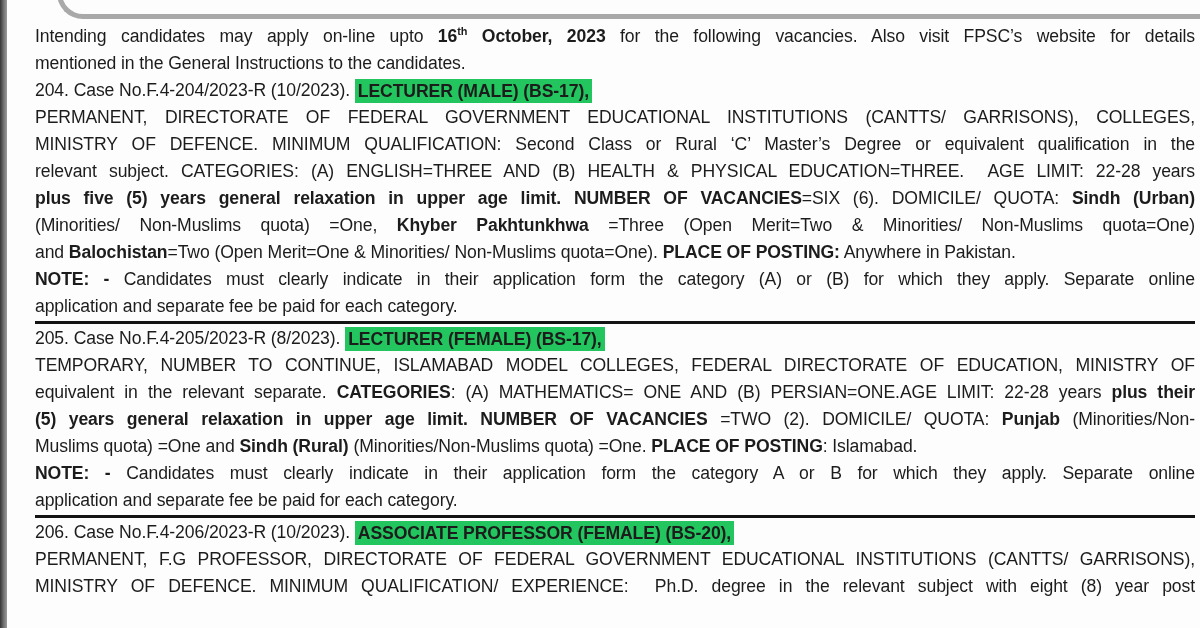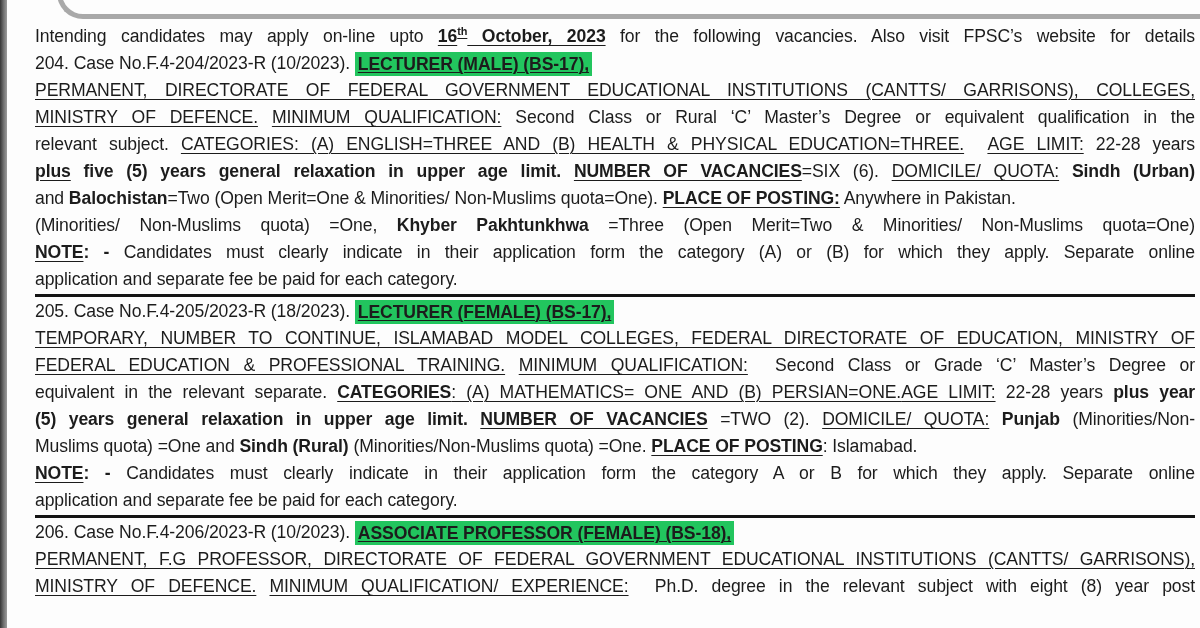--- a/index.html
+++ b/index.html
@@ -27,54 +27,54 @@
     position: absolute; left: 0; top: 0; right: 0;
     padding: 23px 5px 0 35px;
     font-size: 17.6px;
     line-height: 27px;
     letter-spacing: -0.1px;
   }
   .line { height: 27px; white-space: nowrap; }
   .line.just { text-align: justify; text-align-last: justify; white-space: normal; height: 27px; overflow: hidden; }
   .line.left { text-align: left; }
   .b { font-weight: 700; }
-  .u { text-decoration: underline; text-underline-offset: 2.5px; text-decoration-thickness: 1.4px; }
+  .u { text-underline-offset: 2.5px; text-decoration-thickness: 1.4px; }
   .hl { background: #22c55e; padding: 1.5px 3px 2.5px 3px; }
   sup { font-size: 62%; line-height: 0; vertical-align: super; }
   .divider { border-top: 3px solid #141414; margin: 1px 0; height: 0; }
 </style>
 </head>
 <body>
 
 <div class="left-edge-bar"></div>
 <div class="top-rounded-border"></div>
 
 <div class="doc">
     <div>
       <div class="line just"><span>Intending candidates may apply on-line upto </span><span class="b u">16</span><sup class="b u">th</sup><span class="b u"> October, 2023</span><span> for the following vacancies. Also visit FPSC’s website for details</span></div>
+      <div class="line left"><span>mentioned in the General Instructions to the candidates.</span></div>
       <div class="line left"><span>204. Case No.F.4-204/2023-R (10/2023). </span><span class="b u hl">LECTURER (MALE) (BS-17),</span></div>
       <div class="line just"><span class="u">PERMANENT, DIRECTORATE OF FEDERAL GOVERNMENT EDUCATIONAL INSTITUTIONS (CANTTS/ GARRISONS), COLLEGES,</span></div>
       <div class="line just"><span class="u">MINISTRY OF DEFENCE.</span><span> </span><span class="u">MINIMUM QUALIFICATION:</span><span> Second Class or Rural ‘C’ Master’s Degree or equivalent qualification in the</span></div>
       <div class="line just"><span>relevant subject. </span><span class="u">CATEGORIES: (A) ENGLISH=THREE AND (B) HEALTH &amp; PHYSICAL EDUCATION=THREE.</span><span>&nbsp; </span><span class="u">AGE LIMIT:</span><span> 22-28 years</span></div>
       <div class="line just"><span class="b u">plus</span><span class="b"> five (5) years general relaxation in upper age limit.</span><span> </span><span class="b u">NUMBER OF VACANCIES</span><span>=SIX (6). </span><span class="u">DOMICILE/ QUOTA:</span><span> </span><span class="b">Sindh (Urban)</span></div>
+      <div class="line just"><span>(Minorities/ Non-Muslims quota) =One, </span><span class="b">Khyber Pakhtunkhwa</span><span> =Three (Open Merit=Two &amp; Minorities/ Non-Muslims quota=One)</span></div>
       <div class="line left"><span>and </span><span class="b">Balochistan</span><span>=Two (Open Merit=One &amp; Minorities/ Non-Muslims quota=One). </span><span class="b u">PLACE OF POSTING:</span><span> Anywhere in Pakistan.</span></div>
-      <div class="line just"><span>(Minorities/ Non-Muslims quota) =One, </span><span class="b">Khyber Pakhtunkhwa</span><span> =Three (Open Merit=Two &amp; Minorities/ Non-Muslims quota=One)</span></div>
       <div class="line just"><span class="b u">NOTE</span><span class="b">: -</span><span> Candidates must clearly indicate in their application form the category (A) or (B) for which they apply. Separate online</span></div>
       <div class="line left"><span>application and separate fee be paid for each category.</span></div>
     </div>
     <div class="divider"></div>
     <div>
-      <div class="line left"><span>205. Case No.F.4-205/2023-R (18/2023). </span><span class="b u hl">LECTURER (FEMALE) (BS-17),</span></div>
+      <div class="line left"><span>205. Case No.F.4-205/2023-R (8/2023). </span><span class="b u hl">LECTURER (FEMALE) (BS-17),</span></div>
       <div class="line just"><span class="u">TEMPORARY, NUMBER TO CONTINUE, ISLAMABAD MODEL COLLEGES, FEDERAL DIRECTORATE OF EDUCATION, MINISTRY OF</span></div>
-      <div class="line just"><span class="u">FEDERAL EDUCATION &amp; PROFESSIONAL TRAINING.</span><span> </span><span class="u">MINIMUM QUALIFICATION:</span><span>&nbsp; Second Class or Grade ‘C’ Master’s Degree or</span></div>
-      <div class="line just"><span>equivalent in the relevant separate. </span><span class="b u">CATEGORIES</span><span class="u">: (A) MATHEMATICS= ONE AND (B) PERSIAN=ONE.</span><span class="u">AGE LIMIT:</span><span> 22-28 years </span><span class="b">plus year</span></div>
+      <div class="line just"><span>equivalent in the relevant separate. </span><span class="b u">CATEGORIES</span><span class="u">: (A) MATHEMATICS= ONE AND (B) PERSIAN=ONE.</span><span class="u">AGE LIMIT:</span><span> 22-28 years </span><span class="b">plus their</span></div>
       <div class="line just"><span class="b">(5) years general relaxation in upper age limit.</span><span> </span><span class="b u">NUMBER OF VACANCIES</span><span> =TWO (2). </span><span class="u">DOMICILE/ QUOTA:</span><span> </span><span class="b">Punjab</span><span> (Minorities/Non-</span></div>
       <div class="line left"><span>Muslims quota) =One and </span><span class="b">Sindh (Rural)</span><span> (Minorities/Non-Muslims quota) =One. </span><span class="b u">PLACE OF POSTING</span><span>: Islamabad.</span></div>
       <div class="line just"><span class="b u">NOTE</span><span class="b">: -</span><span> Candidates must clearly indicate in their application form the category A or B for which they apply. Separate online</span></div>
       <div class="line left"><span>application and separate fee be paid for each category.</span></div>
     </div>
     <div class="divider"></div>
     <div>
-      <div class="line left"><span>206. Case No.F.4-206/2023-R (10/2023). </span><span class="b u hl">ASSOCIATE PROFESSOR (FEMALE) (BS-18),</span></div>
+      <div class="line left"><span>206. Case No.F.4-206/2023-R (10/2023). </span><span class="b u hl">ASSOCIATE PROFESSOR (FEMALE) (BS-20),</span></div>
       <div class="line just"><span class="u">PERMANENT, F.G PROFESSOR, DIRECTORATE OF FEDERAL GOVERNMENT EDUCATIONAL INSTITUTIONS (CANTTS/ GARRISONS),</span></div>
       <div class="line just"><span class="u">MINISTRY OF DEFENCE.</span><span> </span><span class="u">MINIMUM QUALIFICATION/ EXPERIENCE:</span><span>&nbsp; Ph.D. degree in the relevant subject with eight (8) year post</span></div>
     </div>
   </div>
 
 </body></html>

